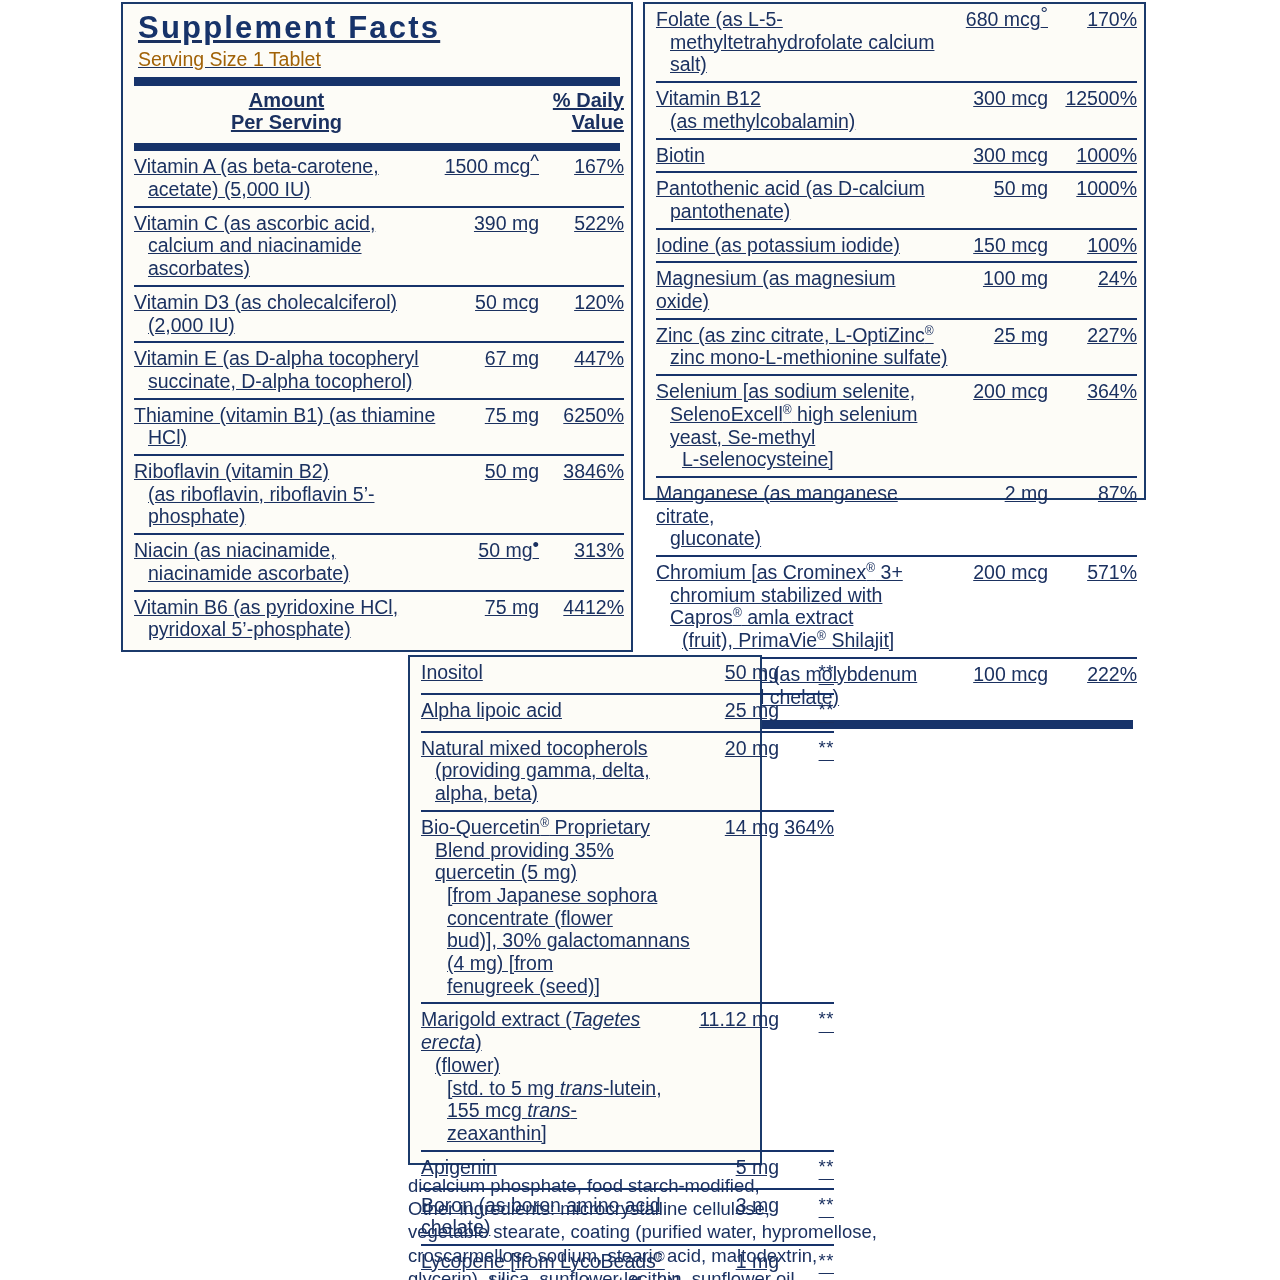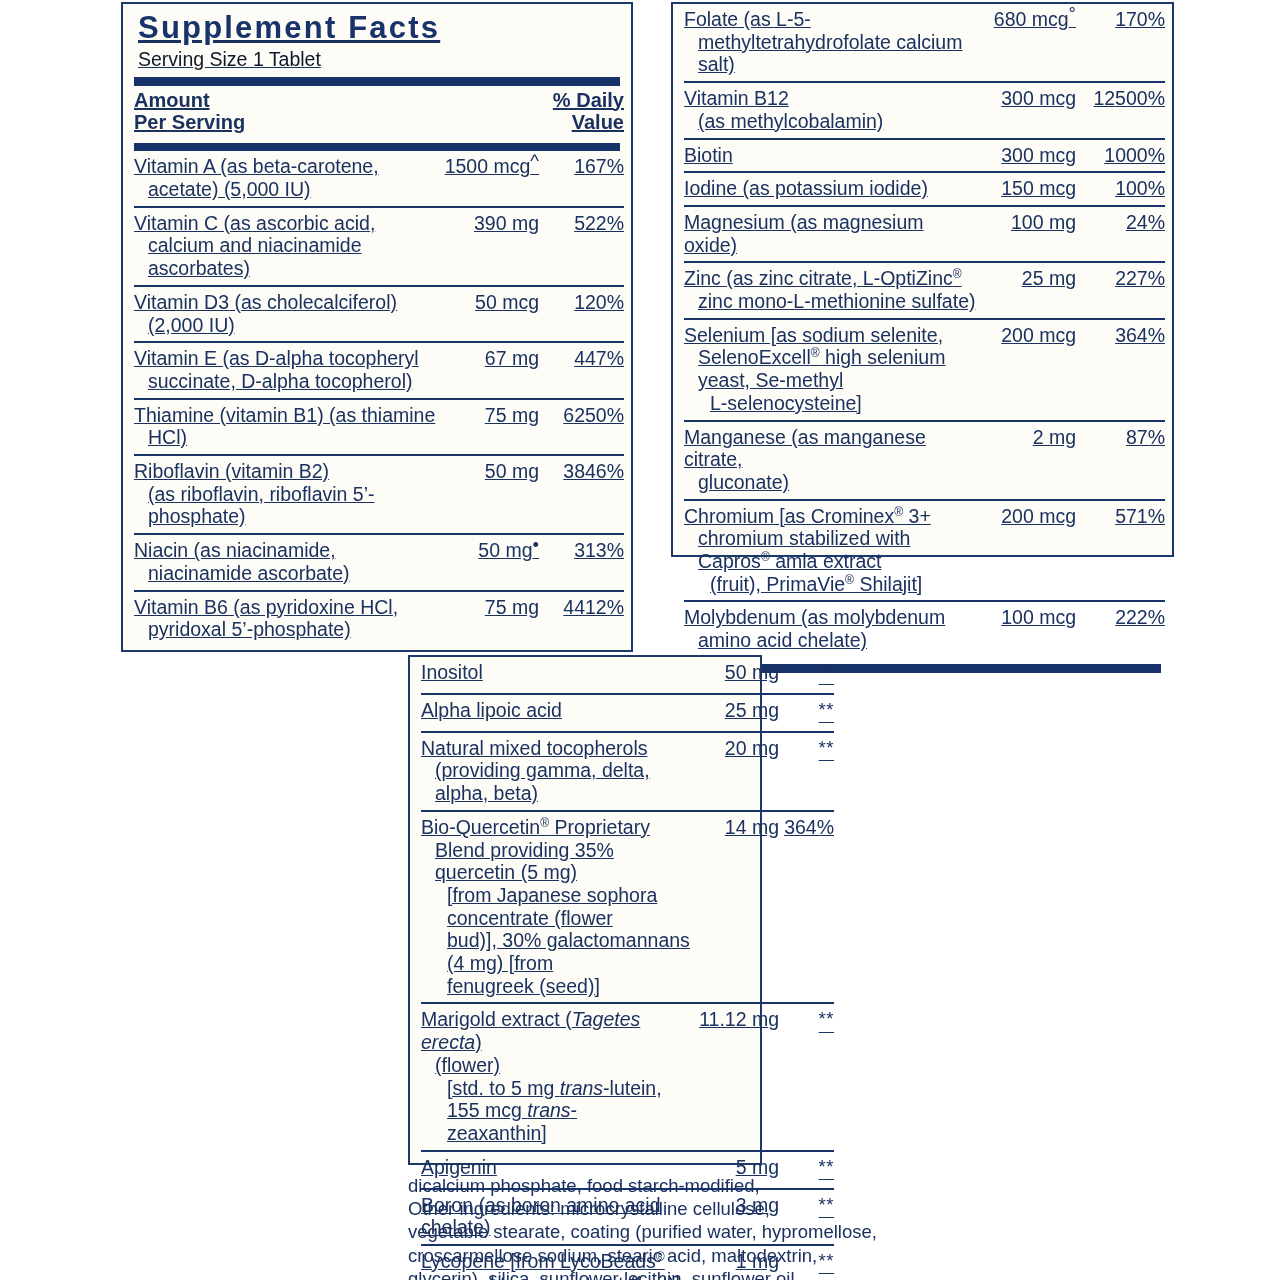--- a/index.html
+++ b/index.html
@@ -13,38 +13,38 @@
   }
   .panel{
     position:absolute;
     border:2.5px solid #1b3a6b;
     background:#fdfcf7;
     box-sizing:border-box;
     padding:0 11px;
     text-decoration:underline;
   }
   #panel-left{left:121px;top:2px;width:512px;height:650px;}
-  #panel-right{left:671px;top:2px;width:503px;height:555px;}
+  #panel-right{left:643px;top:2px;width:503px;height:498px;}
   #panel-bottom{left:408px;top:655px;width:354px;height:510px;}
 
   .title{
     font-size:31px;font-weight:bold;letter-spacing:2.2px;
     color:#17336a;margin:8px 0 2px 4px;line-height:1.05;
   }
-  .serving{font-size:19.5px;margin:3px 0 0 4px;color:#0f172a;}
+  .serving{font-size:19.5px;margin:3px 0 0 4px;color:#a16207;}
 
   .bar{background:#17336a;height:9px;margin:6px 0 0 0;}
   .bar.thin{height:8px;}
   .bar.closing{height:9px;margin-top:7px;}
 
   table{border-collapse:collapse;width:100%;table-layout:fixed;}
   td{vertical-align:top;padding:0;}
 
   .hdr td{font-size:20px;font-weight:bold;line-height:1.12;padding:3px 0 4px 0;}
-  .hdr .c-name{text-align:left;}
+  .hdr .c-name{text-align:center;}
   .hdr .c-dv{text-align:right;}
 
   .rule{border-top:2.6px solid #17336a;}
 
   .row td{font-size:19.5px;line-height:1.165;padding:4px 0 5px 0;}
   .nm{text-align:left;padding-right:5px;}
   .amt{text-align:right;white-space:nowrap;padding-right:5px;}
   .dv{text-align:right;white-space:nowrap;}
   .ind{display:block;padding-left:14px;}
   .ind2{display:block;padding-left:26px;}
@@ -166,20 +166,25 @@
           <td class="nm rule">Vitamin B12<span class="ind">(as methylcobalamin)</span></td>
           <td class="amt rule">300 mcg</td>
           <td class="dv rule">12500%</td>
         </tr>
         <tr class="row">
           <td class="nm rule">Biotin</td>
           <td class="amt rule">300 mcg</td>
           <td class="dv rule">1000%</td>
         </tr>
         <tr class="row">
+          <td class="nm rule">Pantothenic acid (as D-calcium<span class="ind">pantothenate)</span></td>
+          <td class="amt rule">50 mg</td>
+          <td class="dv rule">1000%</td>
+        </tr>
+        <tr class="row">
           <td class="nm rule">Iodine (as potassium iodide)</td>
           <td class="amt rule">150 mcg</td>
           <td class="dv rule">100%</td>
         </tr>
         <tr class="row">
           <td class="nm rule">Magnesium (as magnesium oxide)</td>
           <td class="amt rule">100 mg</td>
           <td class="dv rule">24%</td>
         </tr>
         <tr class="row">

